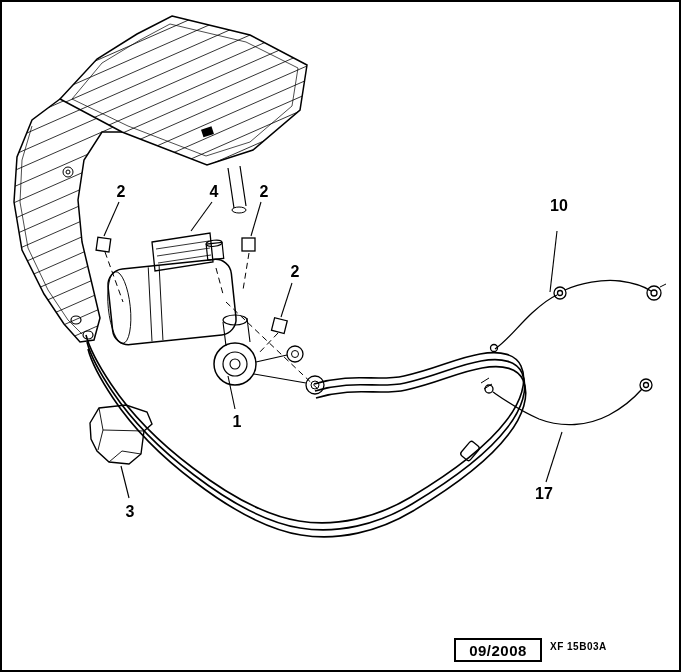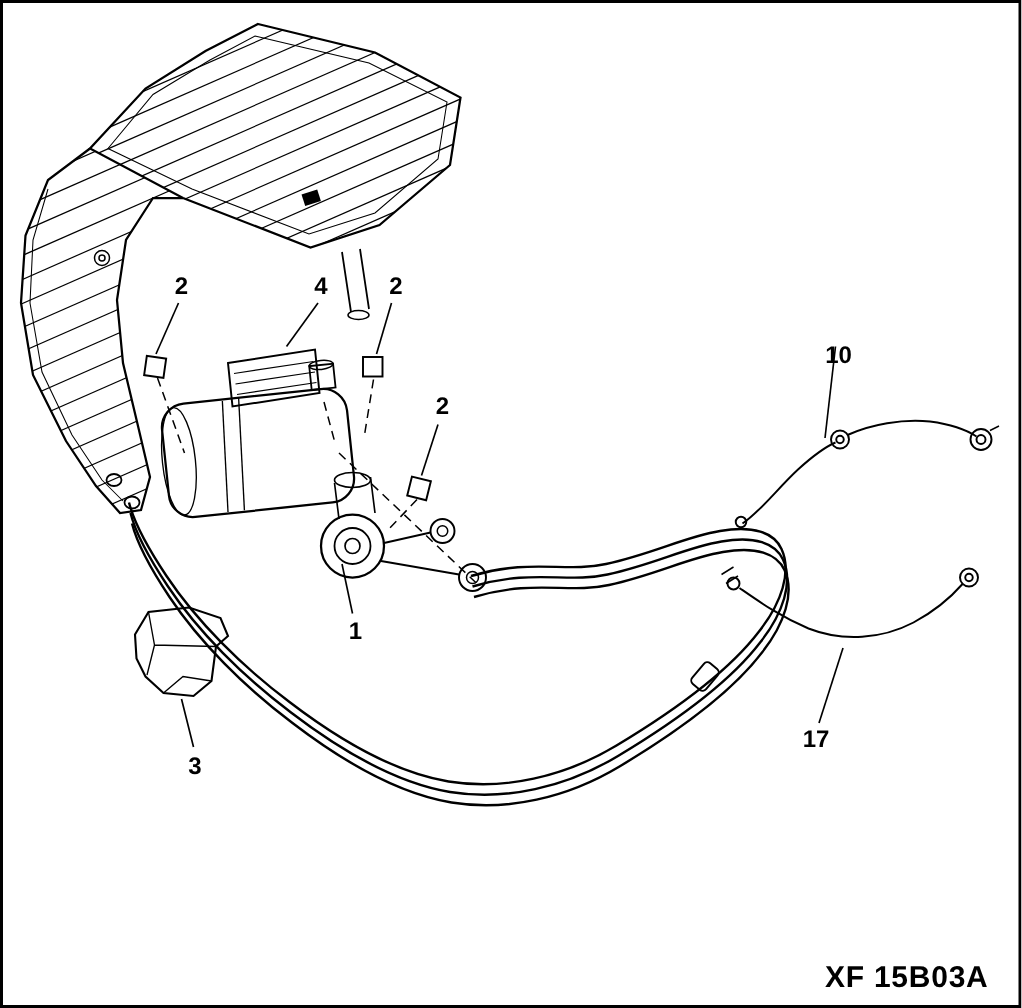--- a/index.html
+++ b/index.html
@@ -15,21 +15,21 @@
     user-select:none;
   }
   .footer-date{
     position:absolute;left:452px;top:636px;width:88px;height:24px;
     border:2px solid #000;box-sizing:border-box;
     display:flex;align-items:center;justify-content:center;
     font-weight:bold;font-size:15px;letter-spacing:.5px;
   }
   .footer-code{
     position:absolute;left:548px;top:639px;
-    font-weight:bold;font-size:20px;letter-spacing:.5px;
+    font-weight:bold;font-size:10px;letter-spacing:.5px;
   }
 </style>
 </head>
 <body>
 
 <div class="stage">
 
   <svg width="681" height="672" viewBox="0 0 681 672">
     <defs>
       <clipPath id="tankTopClip">
@@ -185,18 +185,21 @@
       <path d="M224 300 L318 389"></path>
     </g>
   </svg>
 
   <div class="callout" style="left:119px;top:190px">2</div>
   <div class="callout" style="left:212px;top:190px">4</div>
   <div class="callout" style="left:262px;top:190px">2</div>
   <div class="callout" style="left:293px;top:270px">2</div>
   <div class="callout" style="left:235px;top:420px">1</div>
   <div class="callout" style="left:128px;top:510px">3</div>
-  <div class="callout" style="left:557px;top:236px">10</div>
+  <div class="callout" style="left:557px;top:204px">10</div>
   <div class="callout" style="left:542px;top:492px">17</div>
 
+  <div class="footer-date">
+    <span>09/2008</span>
+  </div>
   <div class="footer-code">XF 15B03A</div>
 
 </div>
 
 </body></html>

